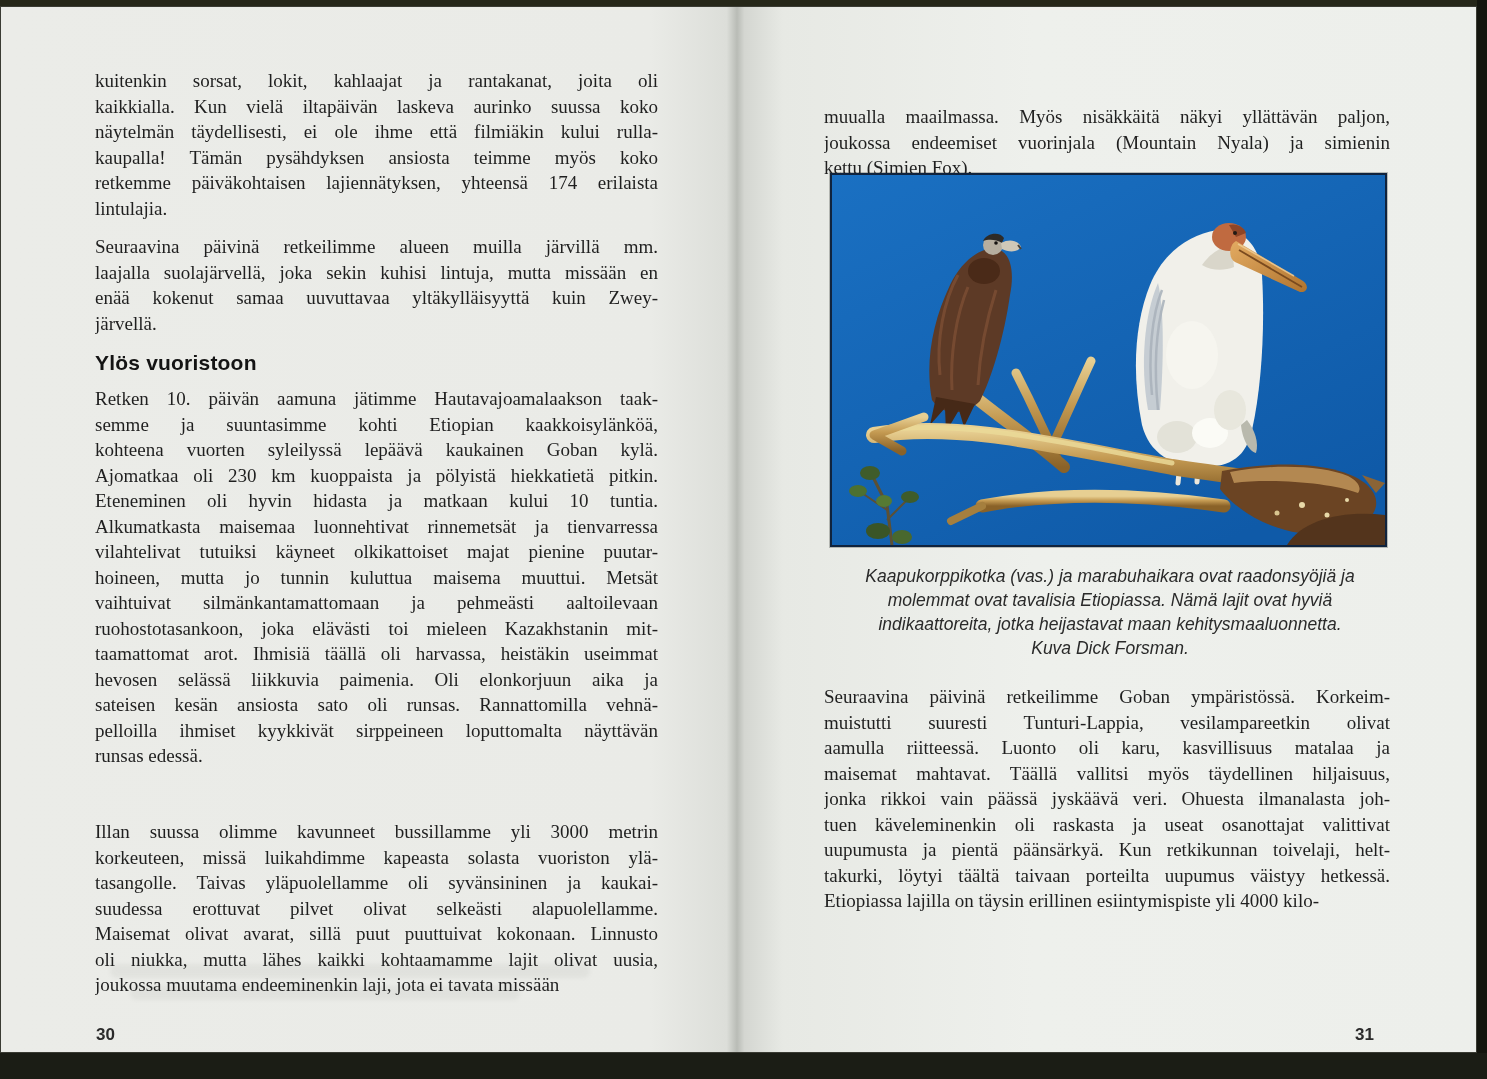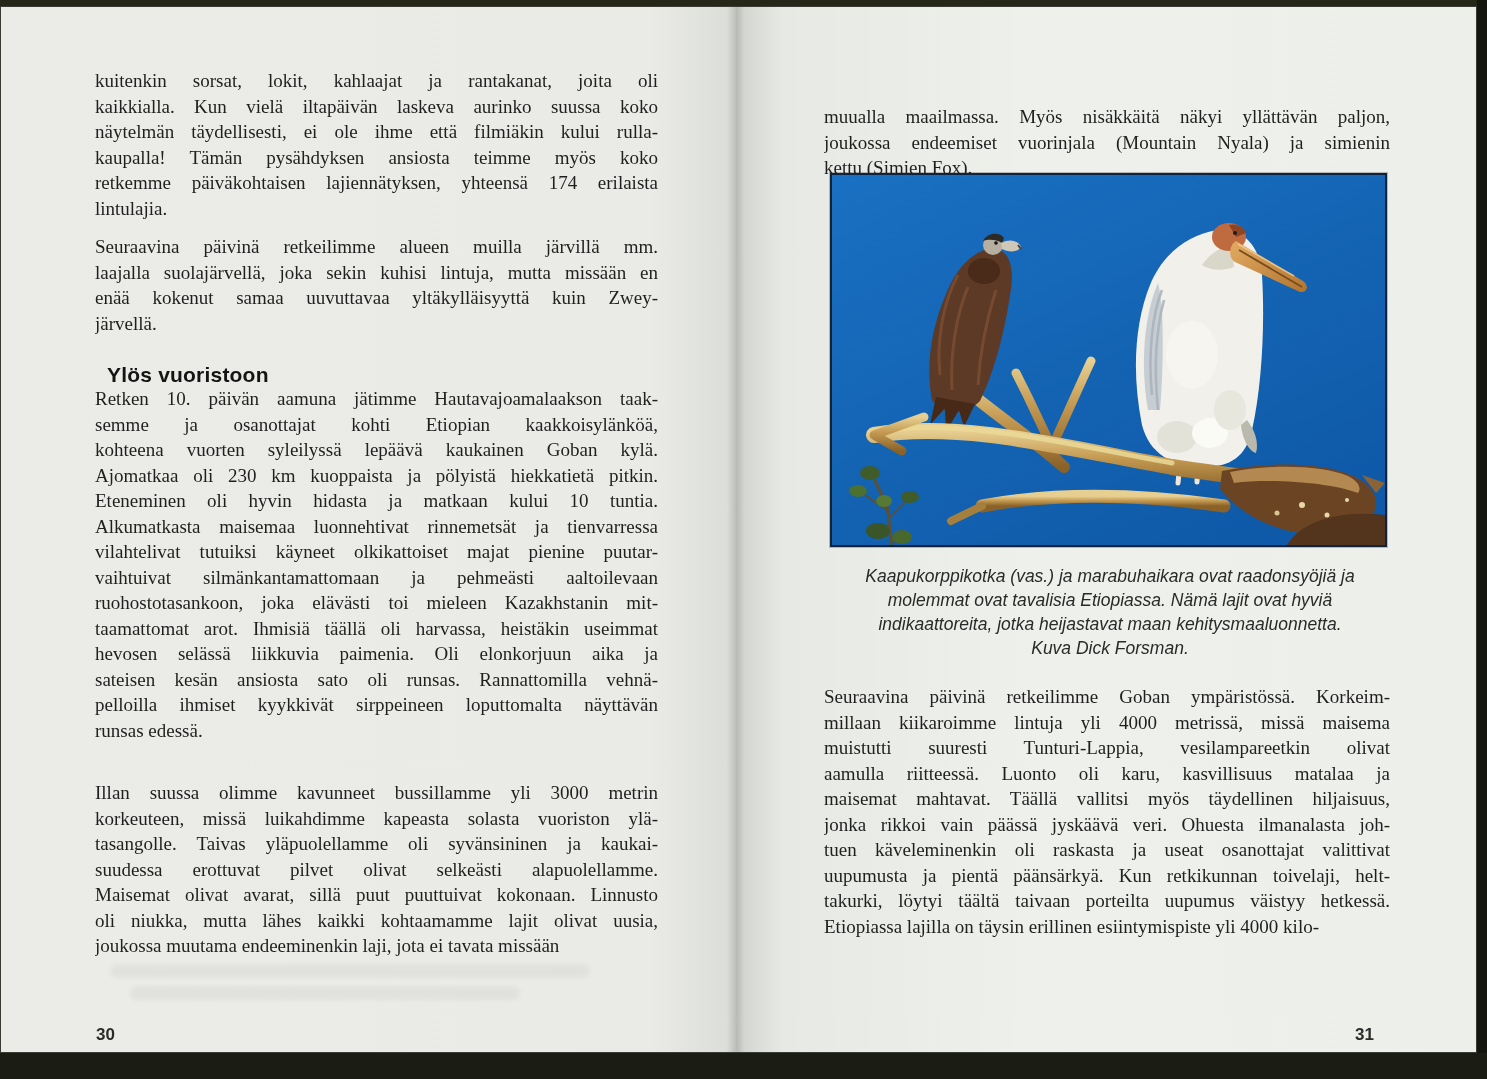--- a/index.html
+++ b/index.html
@@ -27,21 +27,21 @@
   .page-right{left:737px;width:740px;}
 
   .para{
     position:absolute;
     color:var(--ink,#1f1f1f);
     font-size:19px;line-height:25.5px;
   }
   .tline{text-align:justify;text-align-last:justify;white-space:normal;height:25.5px;overflow:hidden;}
   .tline.tlast{text-align-last:left;}
   .heading{
-    position:absolute;margin:12px;
+    position:absolute;margin:0;
     font-family:"Liberation Sans", sans-serif;
     font-weight:bold;font-size:21px;color:#141414;letter-spacing:.2px;
   }
   .pagenum{
     position:absolute;font-family:"Liberation Sans", sans-serif;
     font-weight:bold;font-size:17px;color:#2b2b2b;margin-top:43px;
   }
   .caption-block{
     position:absolute;font-family:"Liberation Sans", sans-serif;
     font-style:italic;font-size:17.5px;line-height:24px;color:#2a2a2a;
@@ -77,35 +77,36 @@
         </div>
       <div class="para" style="left:95px;top:228px;width:563px">
           <div class="tline">Seuraavina päivinä retkeilimme alueen muilla järvillä mm.</div>
           <div class="tline">laajalla suolajärvellä, joka sekin kuhisi lintuja, mutta missään en</div>
           <div class="tline">enää kokenut samaa uuvuttavaa yltäkylläisyyttä kuin Zwey-</div>
           <div class="tline tlast">järvellä.</div>
         </div>
       <h2 class="heading" style="left:95px;top:345px">Ylös vuoristoon</h2>
       <div class="para" style="left:95px;top:380px;width:563px">
           <div class="tline">Retken 10. päivän aamuna jätimme Hautavajoamalaakson taak-</div>
-          <div class="tline">semme ja osanottajat kohti Etiopian kaakkoisylänköä,</div>
+          <div class="tline">semme ja suuntasimme kohti Etiopian kaakkoisylänköä,</div>
           <div class="tline">kohteena vuorten syleilyssä lepäävä kaukainen Goban kylä.</div>
           <div class="tline">Ajomatkaa oli 230 km kuoppaista ja pölyistä hiekkatietä pitkin.</div>
           <div class="tline">Eteneminen oli hyvin hidasta ja matkaan kului 10 tuntia.</div>
           <div class="tline">Alkumatkasta maisemaa luonnehtivat rinnemetsät ja tienvarressa</div>
           <div class="tline">vilahtelivat tutuiksi käyneet olkikattoiset majat pienine puutar-</div>
+          <div class="tline">hoineen, mutta jo tunnin kuluttua maisema muuttui. Metsät</div>
           <div class="tline">vaihtuivat silmänkantamattomaan ja pehmeästi aaltoilevaan</div>
           <div class="tline">ruohostotasankoon, joka elävästi toi mieleen Kazakhstanin mit-</div>
           <div class="tline">taamattomat arot. Ihmisiä täällä oli harvassa, heistäkin useimmat</div>
           <div class="tline">hevosen selässä liikkuvia paimenia. Oli elonkorjuun aika ja</div>
           <div class="tline">sateisen kesän ansiosta sato oli runsas. Rannattomilla vehnä-</div>
           <div class="tline">pelloilla ihmiset kyykkivät sirppeineen loputtomalta näyttävän</div>
           <div class="tline tlast">runsas edessä.</div>
         </div>
-      <div class="para" style="left:95px;top:774px;width:563px">
+      <div class="para" style="left:95px;top:813px;width:563px">
           <div class="tline">Illan suussa olimme kavunneet bussillamme yli 3000 metrin</div>
           <div class="tline">korkeuteen, missä luikahdimme kapeasta solasta vuoriston ylä-</div>
           <div class="tline">tasangolle. Taivas yläpuolellamme oli syvänsininen ja kaukai-</div>
           <div class="tline">suudessa erottuvat pilvet olivat selkeästi alapuolellamme.</div>
           <div class="tline">Maisemat olivat avarat, sillä puut puuttuivat kokonaan. Linnusto</div>
           <div class="tline">oli niukka, mutta lähes kaikki kohtaamamme lajit olivat uusia,</div>
           <div class="tline tlast">joukossa muutama endeeminenkin laji, jota ei tavata missään</div>
         </div>
       <div class="ghost" style="left:110px;top:958px;width:480px"></div>
       <div class="ghost" style="left:130px;top:980px;width:390px"></div>
@@ -212,21 +213,20 @@
 
       <div class="caption-block" style="left:103px;top:558px;width:540px">
           <div class="tline">Kaapukorppikotka (vas.) ja marabuhaikara ovat raadonsyöjiä ja</div>
           <div class="tline">molemmat ovat tavalisia Etiopiassa. Nämä lajit ovat hyviä</div>
           <div class="tline">indikaattoreita, jotka heijastavat maan kehitysmaaluonnetta.</div>
           <div class="tline tlast">Kuva Dick Forsman.</div>
         </div>
 
       <div class="para" style="left:87px;top:678px;width:566px">
           <div class="tline">Seuraavina päivinä retkeilimme Goban ympäristössä. Korkeim-</div>
-          <div class="tline">millaan kiikaroimme lintuja yli 4000 metrissä, missä maisema</div>
           <div class="tline">muistutti suuresti Tunturi-Lappia, vesilampareetkin olivat</div>
           <div class="tline">aamulla riitteessä. Luonto oli karu, kasvillisuus matalaa ja</div>
           <div class="tline">maisemat mahtavat. Täällä vallitsi myös täydellinen hiljaisuus,</div>
           <div class="tline">jonka rikkoi vain päässä jyskäävä veri. Ohuesta ilmanalasta joh-</div>
           <div class="tline">tuen käveleminenkin oli raskasta ja useat osanottajat valittivat</div>
           <div class="tline">uupumusta ja pientä päänsärkyä. Kun retkikunnan toivelaji, helt-</div>
           <div class="tline">takurki, löytyi täältä taivaan porteilta uupumus väistyy hetkessä.</div>
           <div class="tline tlast">Etiopiassa lajilla on täysin erillinen esiintymispiste yli 4000 kilo-</div>
         </div>
 

